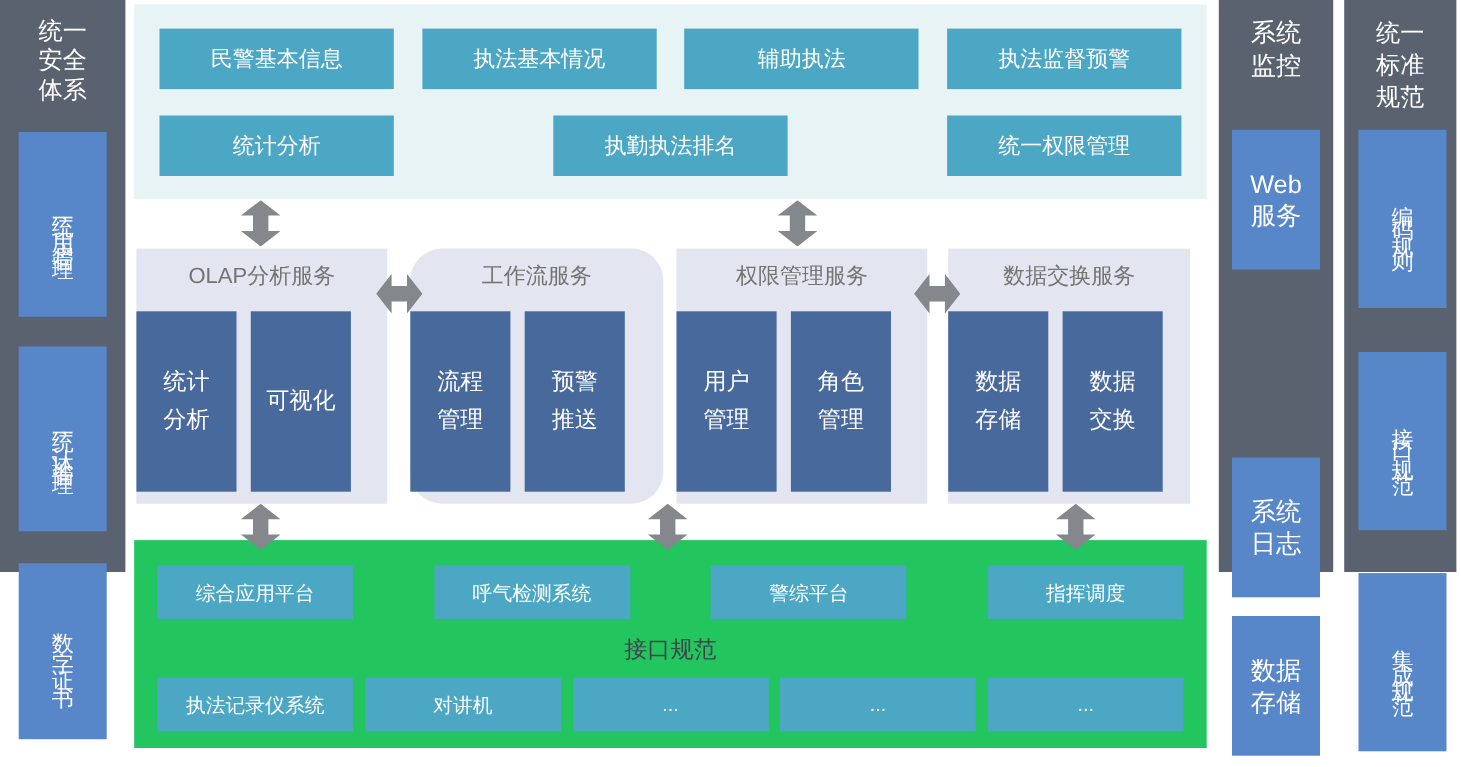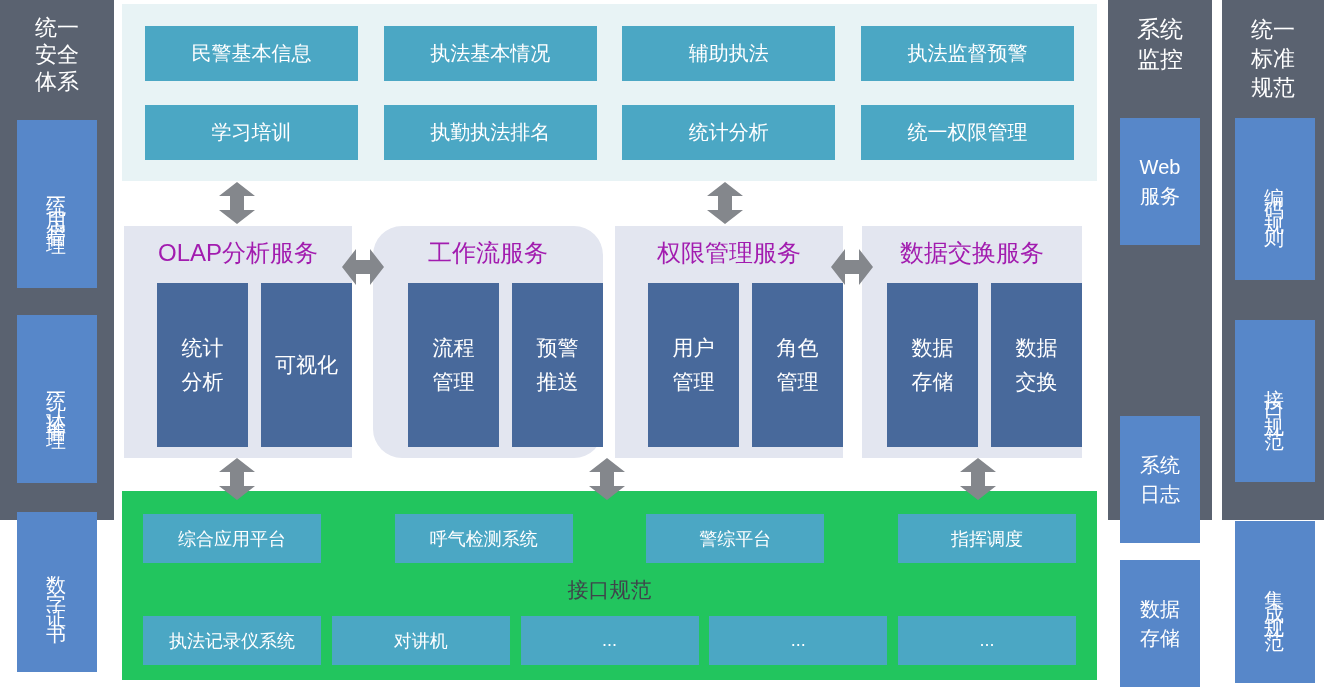--- a/index.html
+++ b/index.html
@@ -47,21 +47,21 @@
     text-orientation: upright;
     font-size: 20px;
   }
   .ls-box { left: 17px; width: 80px; }
   .ls-box1 { top: 120px; height: 168px; }
   .ls-box2 { top: 315px; height: 168px; }
   .ls-box3 { top: 512px; height: 160px; }
   .ls-box1 .vtext, .ls-box2 .vtext { letter-spacing: 8px; }
   .ls-box3 .vtext { letter-spacing: 16px; }
 
-  .mon-box { left: 12px; width: 80px; height: 127px; white-space: pre-line; font-size: 20px; line-height: 29px; }
+  .mon-box { left: 12px; width: 80px; height: 127px; white-space: pre-line; font-size: 23px; line-height: 29px; }
   .mon-box1 { top: 118px; }
   .mon-box2 { top: 267px; }
   .mon-box3 { top: 416px; }
   .mon-box4 { top: 560px; }
 
   .std-box { left: 13px; width: 80px; height: 162px; }
   .std-box .vtext { letter-spacing: 14px; }
   .std-box1 { top: 118px; }
   .std-box2 { top: 320px; }
   .std-box3 { top: 521px; }
@@ -96,28 +96,28 @@
     top: 226px; height: 232px;
     background: #E3E6F0;
   }
   .g1 { left: 124px; width: 228px; }
   .g2 { left: 373px; width: 230px; border-radius: 29px; }
   .g3 { left: 615px; width: 228px; }
   .g4 { left: 862px; width: 220px; }
   .group-title {
     margin-top: 11px;
     text-align: center;
-    font-size: 24px;
-    color: #a21caf;
+    font-size: 20px;
+    color: #737373;
   }
   .group-body {
     position: absolute;
     left: 0; right: 0; top: 57px;
     display: flex;
-    justify-content: flex-end;
+    justify-content: flex-start;
     gap: 13px;
   }
   .sbox {
     width: 91px; height: 164px;
     background: #48699B;
     color: #ffffff;
     font-size: 21px;
     line-height: 34px;
     display: flex;
     align-items: center;
@@ -189,23 +189,22 @@
   </div>
 
   <div class="top-panel">
     <div class="btn-row btn-row1">
       <div class="tbtn">民警基本信息</div>
       <div class="tbtn">执法基本情况</div>
       <div class="tbtn">辅助执法</div>
       <div class="tbtn">执法监督预警</div>
     </div>
     <div class="btn-row btn-row2">
-      <div class="tbtn">学习培训</div>
+      <div class="tbtn">统计分析</div>
       <div class="tbtn">执勤执法排名</div>
-      <div class="tbtn">统计分析</div>
       <div class="tbtn">统一权限管理</div>
     </div>
   </div>
 
   <div class="group g1">
     <div class="group-title">OLAP分析服务</div>
     <div class="group-body">
       <div class="sbox">统计
 分析</div>
       <div class="sbox">可视化</div>

